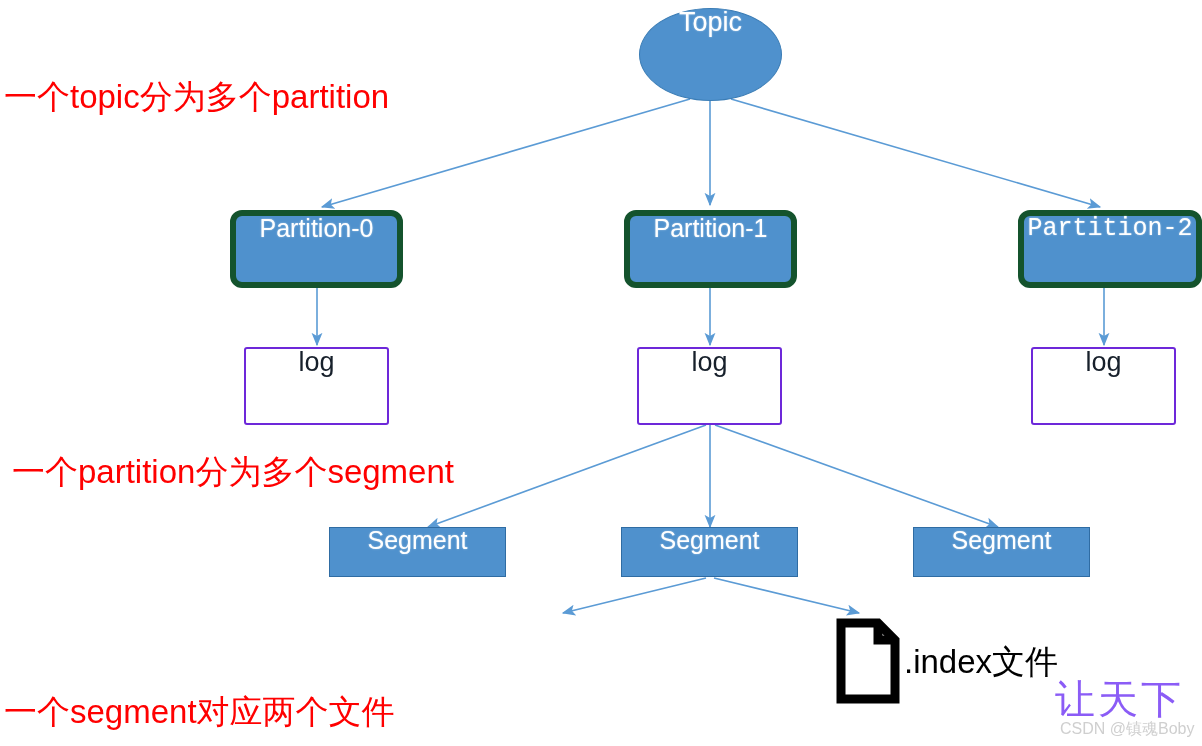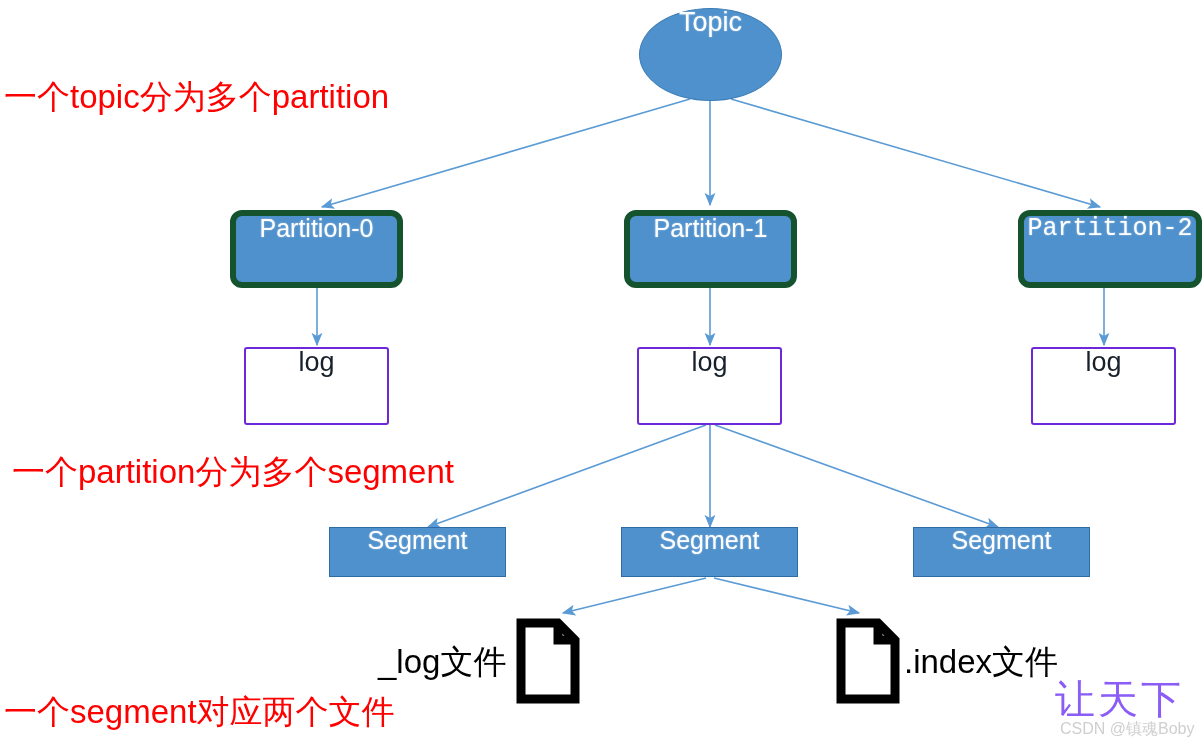--- a/index.html
+++ b/index.html
@@ -202,27 +202,20 @@
   </div>
 
   <div class="node segment-node" style="left:621px; top:527px; width:177px; height:50px;">
     <span class="node-label">Segment</span>
   </div>
 
   <div class="node segment-node" style="left:913px; top:527px; width:177px; height:50px;">
     <span class="node-label">Segment</span>
   </div>
 
-  <div class="file-group" style="left:378px; top:618px;">
-    <span class="file-caption" style="margin-right:10px;">_log文件</span>
-    <svg class="file-icon" width="64" height="86" viewBox="0 0 64 86" xmlns="http://www.w3.org/2000/svg">
-      <path d="M5 5 H42 L59 22 V81 H5 Z" fill="#ffffff" stroke="#000000" stroke-width="9" stroke-linejoin="miter"></path>
-      <path d="M42 5 V22 H59" fill="none" stroke="#000000" stroke-width="9" stroke-linejoin="miter"></path>
-    </svg>
-  </div>
 
   <div class="file-group" style="left:836px; top:618px;">
     <svg class="file-icon" width="64" height="86" viewBox="0 0 64 86" xmlns="http://www.w3.org/2000/svg">
       <path d="M5 5 H42 L59 22 V81 H5 Z" fill="#ffffff" stroke="#000000" stroke-width="9" stroke-linejoin="miter"></path>
       <path d="M42 5 V22 H59" fill="none" stroke="#000000" stroke-width="9" stroke-linejoin="miter"></path>
     </svg>
     <span class="file-caption" style="margin-left:4px;">.index文件</span>
   </div>
 
   <div class="annotation" style="left:4px; top:80px;">一个topic分为多个partition</div>

